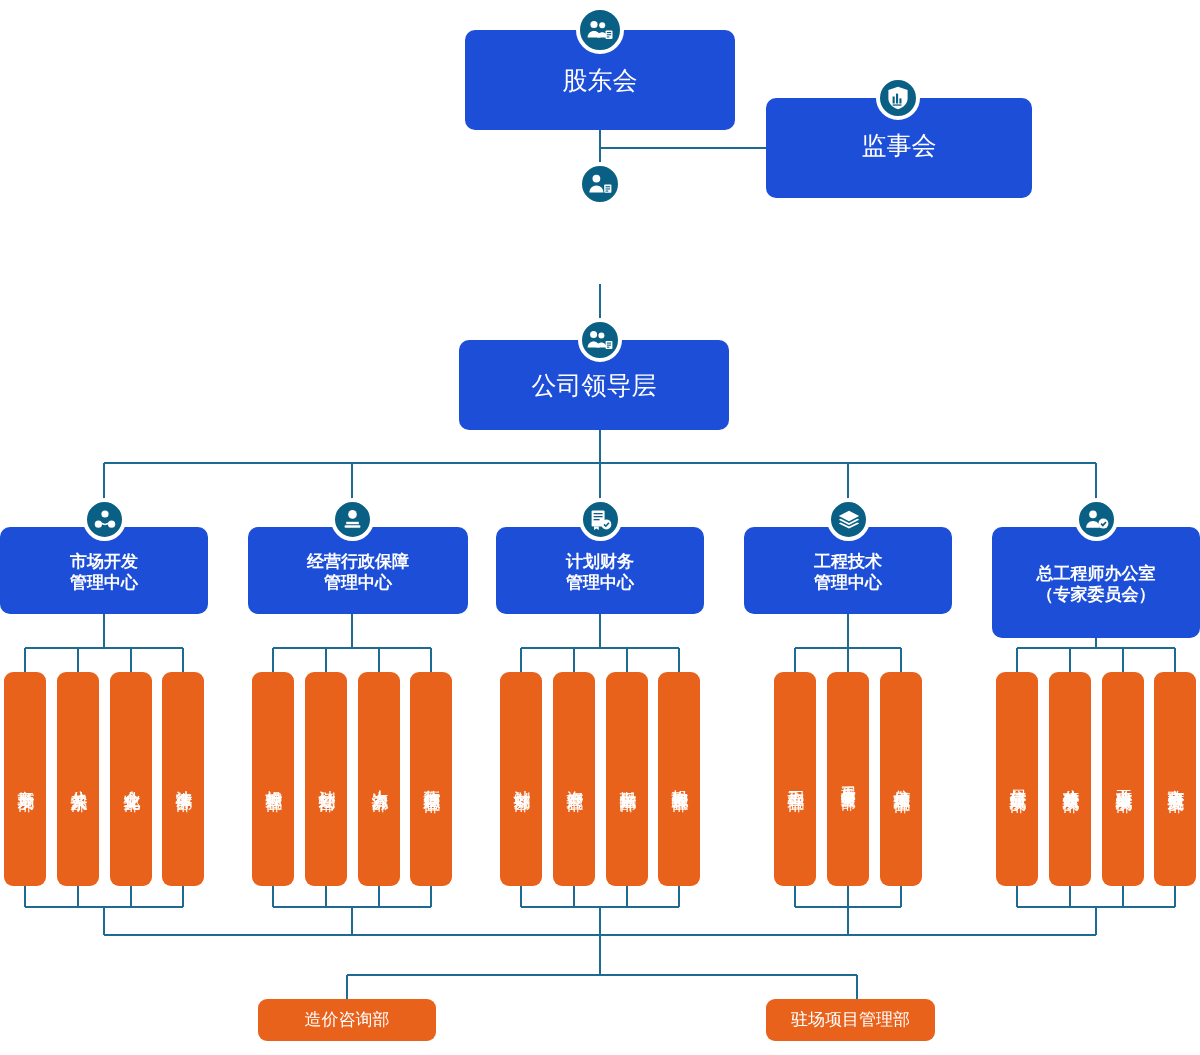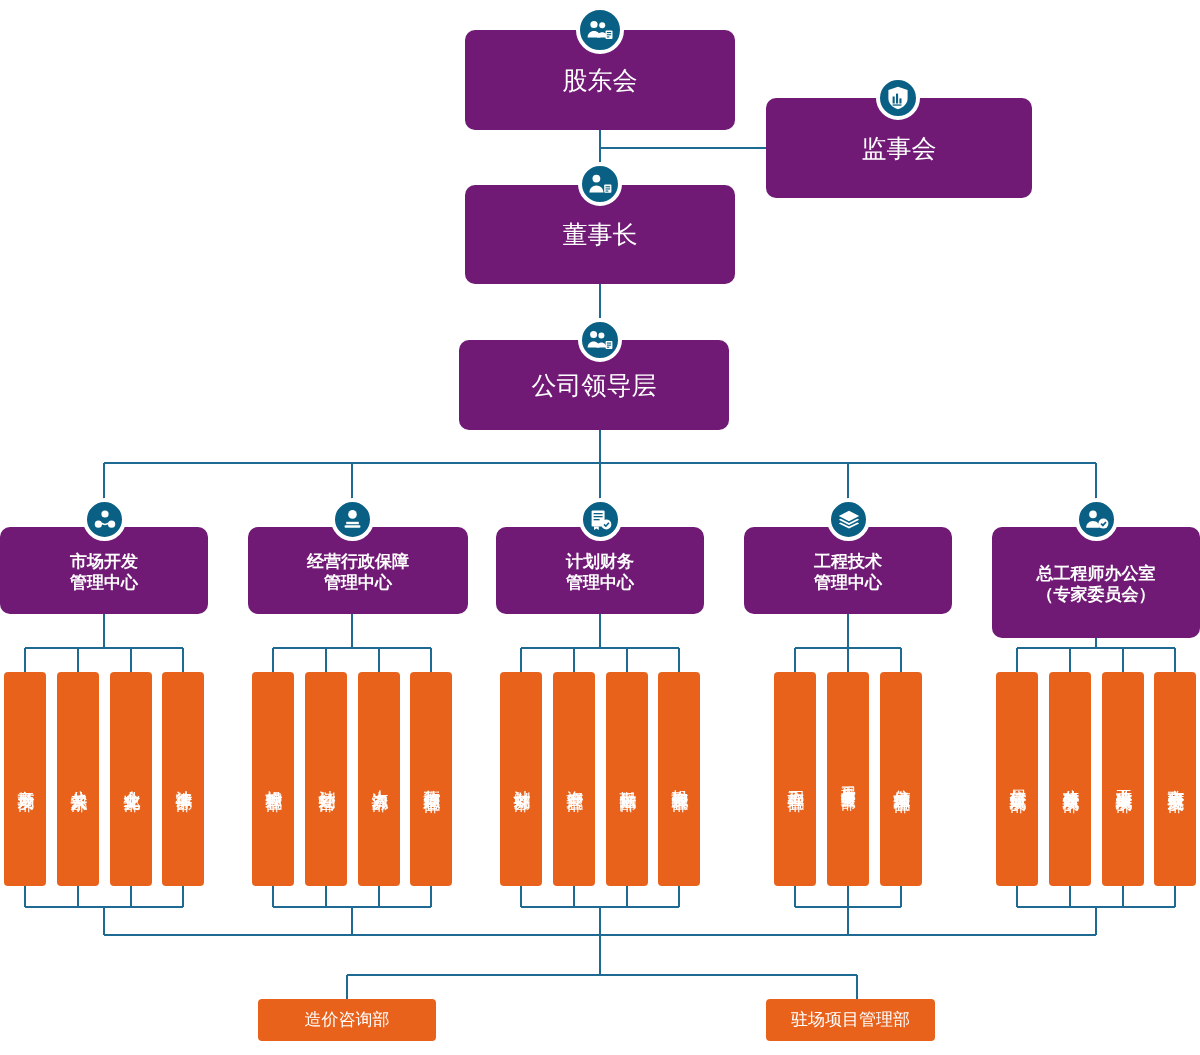--- a/index.html
+++ b/index.html
@@ -30,26 +30,26 @@
     box-sizing: border-box;
     display: flex;
     align-items: center;
     justify-content: center;
     text-align: center;
     color: #ffffff;
     line-height: 1.22;
     white-space: pre-line;
   }
   .node.blue {
-    background: #701a75;
+    background: #1d4ed8;
     border-radius: 10px;
   }
   .node.orange {
     background: #e8621c;
-    border-radius: 4px;
+    border-radius: 9px;
   }
   .node.vertical {
     writing-mode: vertical-rl;
     text-orientation: upright;
     letter-spacing: 1px;
     white-space: nowrap;
     padding: 8px 0;
   }
   .top-node {
     font-size: 25px;
@@ -188,32 +188,31 @@
       <path d="M0.6 18.5c0-3.8 2.9-6.4 6.4-6.4s6.4 2.6 6.4 6.4z"></path>
       <circle cx="15.2" cy="6.3" r="3"></circle>
       <path d="M10 18.5c0-3.2 2.4-5.3 5.2-5.3s5.2 2.1 5.2 5.3z"></path>
       <rect x="18.5" y="11.5" width="7" height="8.5" rx="1"></rect>
       <rect x="19.8" y="13" width="4.4" height="1.1" fill="#0a6084"></rect>
       <rect x="19.8" y="15.2" width="4.4" height="1.1" fill="#0a6084"></rect>
       <rect x="19.8" y="17.4" width="2.6" height="1.1" fill="#0a6084"></rect>
     </svg>
   </div>
 
-  <div class="node blue top-node" style="left:766px; top:98px; width:266px; height:100px;">监事会</div>
+  <div class="node blue top-node" style="left:766px; top:98px; width:266px; height:100px;font-family:Liberation Mono, monospace;">监事会</div>
   <div class="icon-badge" style="left:876px; top:76px; width:44px; height:44px;">
     <svg width="22" height="24" viewBox="0 0 22 24" fill="#ffffff">
       <path d="M11 0.8 20.6 4v8.2c0 5.2-4 9.3-9.6 11.1C5.4 21.5 1.4 17.4 1.4 12.2V4z"></path>
       <rect x="5.6" y="10.5" width="2.1" height="7" fill="#0a6084"></rect>
       <rect x="9" y="7.6" width="2.1" height="9.9" fill="#0a6084"></rect>
       <rect x="12.4" y="12.4" width="2.1" height="5.1" fill="#0a6084"></rect>
       <rect x="5.6" y="18.4" width="8.9" height="1.3" fill="#0a6084"></rect>
     </svg>
   </div>
 
-  <div class="node blue top-node" style="left:465px; top:185px; width:270px; height:99px;">董事长</div>
   <div class="icon-badge" style="left:578px; top:162px; width:44px; height:44px;">
     <svg width="24" height="22" viewBox="0 0 24 22" fill="#ffffff">
       <circle cx="8.4" cy="5.6" r="3.9"></circle>
       <path d="M1.4 19.4c0-4 3.1-6.9 7-6.9s7 2.9 7 6.9z"></path>
       <rect x="16.2" y="11.6" width="7.2" height="8.2" rx="0.8"></rect>
       <rect x="17.5" y="13.2" width="4.6" height="1.1" fill="#0a6084"></rect>
       <rect x="17.5" y="15.4" width="4.6" height="1.1" fill="#0a6084"></rect>
       <rect x="17.5" y="17.5" width="2.8" height="1.1" fill="#0a6084"></rect>
     </svg>
   </div>

